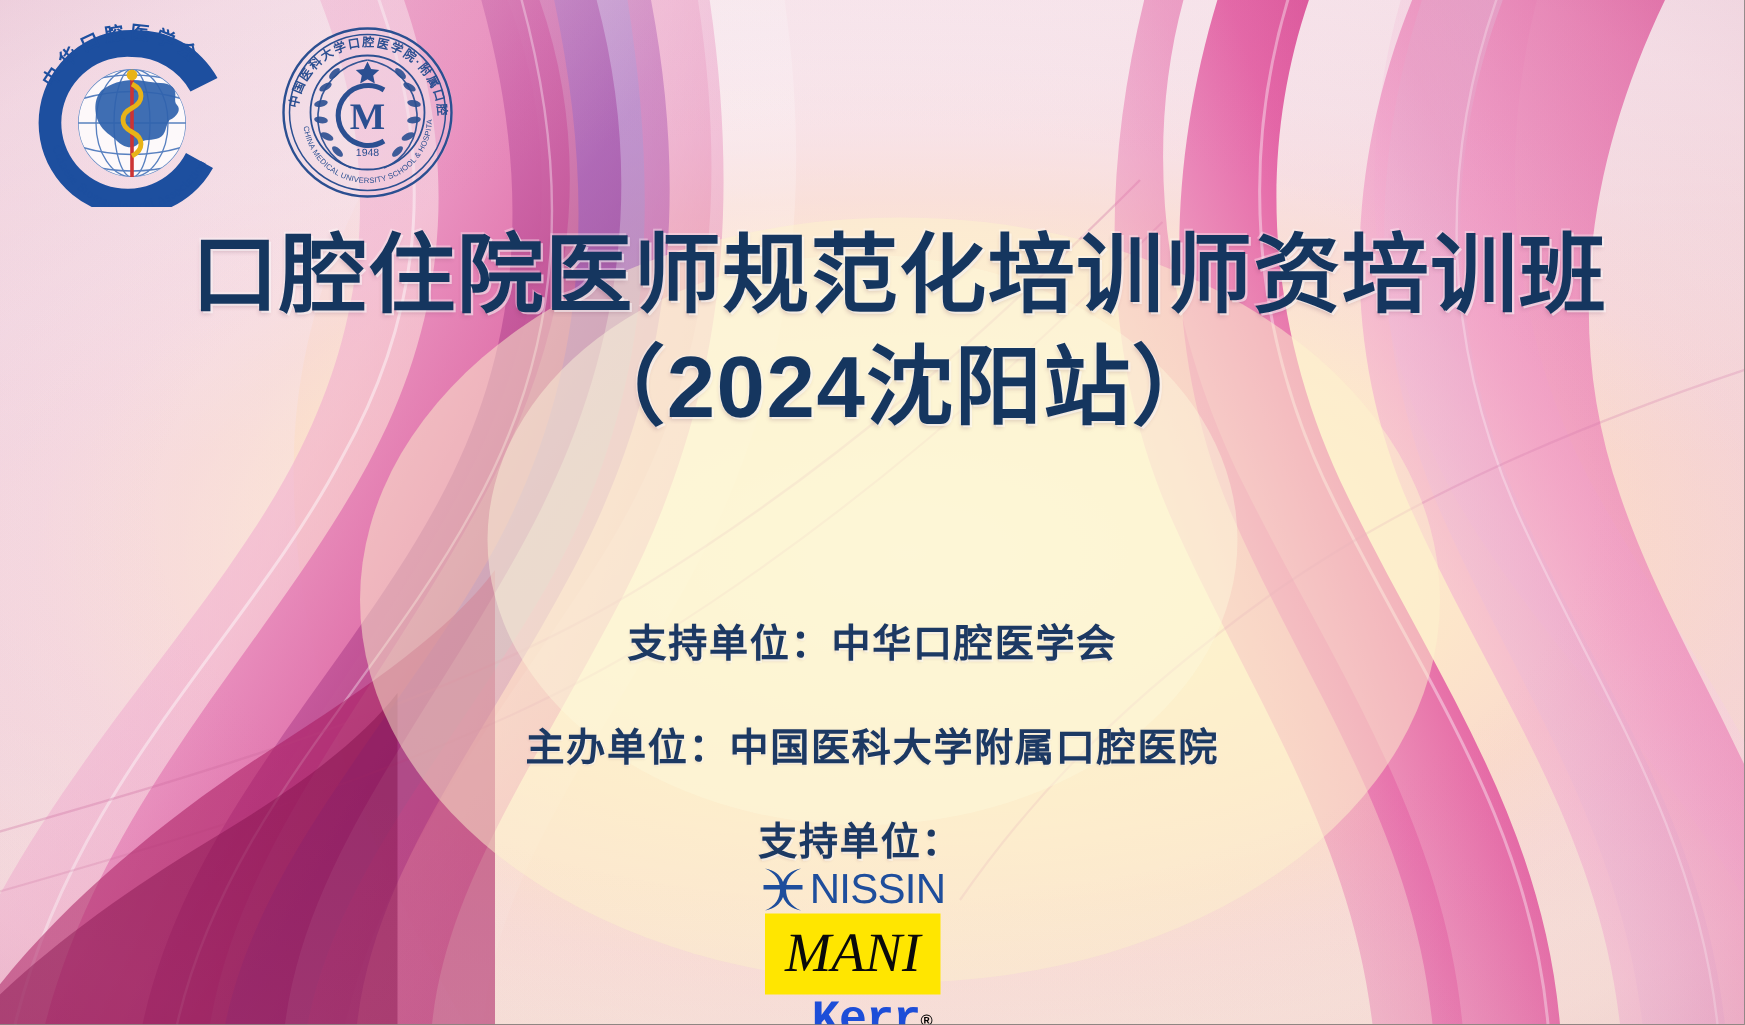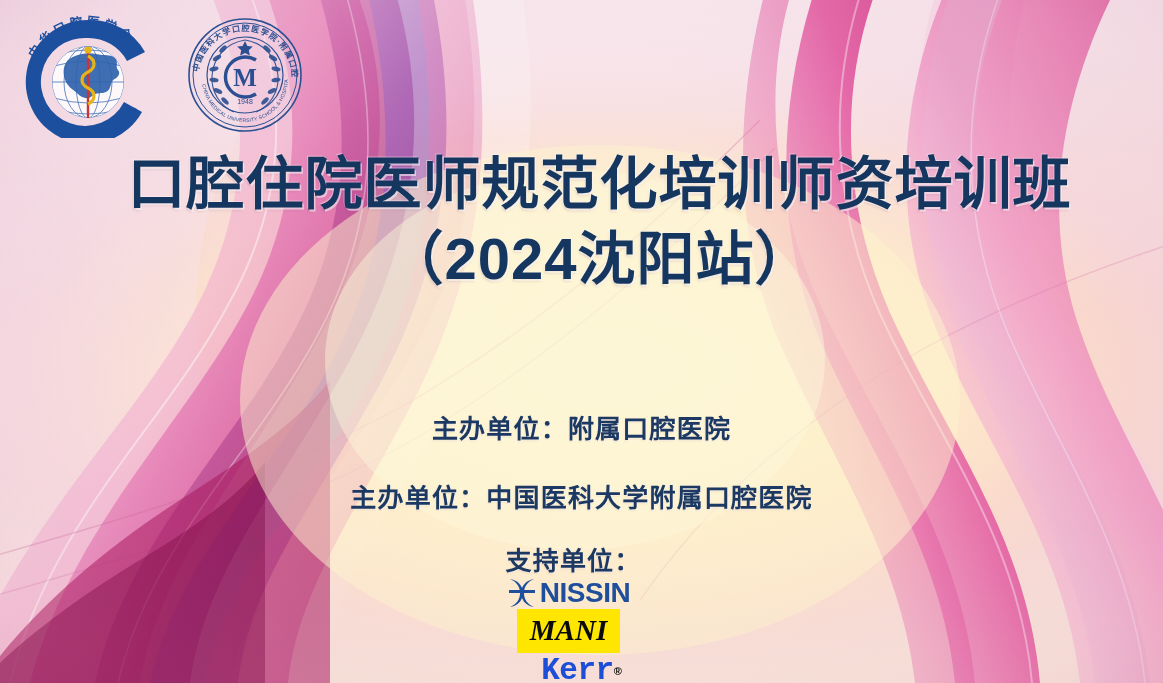--- a/index.html
+++ b/index.html
@@ -121,36 +121,36 @@
   .sponsor {
     display: flex;
     align-items: center;
     margin-right: 26px;
   }
   .sponsor:last-child { margin-right: 0; }
 
   .nissin-mark { width: 30px; height: 32px; margin-right: 3px; }
   .nissin-text {
     font-family: "Liberation Sans", "DejaVu Sans", sans-serif;
-    font-weight: bold;
+    font-weight: normal;
     font-size: 28px;
     color: #1f4e9c;
     letter-spacing: -0.5px;
   }
 
   .mani-box {
     background: #ffe600;
     padding: 5px 13px 6px 13px;
     display: inline-block;
   }
   .mani-text {
     font-family: "Liberation Serif", "DejaVu Serif", serif;
     font-style: italic;
-    font-weight: bold;
-    font-size: 29px;
+    font-weight: normal;
+    font-size: 37px;
     color: #0a0a0a;
     letter-spacing: 0px;
   }
 
   .kerr-text {
     font-family: Liberation Mono, monospace;
     font-weight: bold;
     font-size: 31px;
     color: #1d4ed8;
     letter-spacing: -0.5px;
@@ -344,21 +344,21 @@
     </svg>
   </div>
 
   <div class="title-block">
     <h1 class="title-main">口腔住院医师规范化培训师资培训班</h1>
     <h2 class="title-sub">（2024沈阳站）</h2>
   </div>
 
   <div class="credits">
 
-    <div class="credit-row r1">主办单位：附属口腔医院</div>
+    <div class="credit-row r1">支持单位：中华口腔医学会</div>
 
     <div class="credit-row r2">主办单位：中国医科大学附属口腔医院</div>
 
     <div class="sponsor-row">
       <span class="sponsor-label">支持单位：</span>
 
       <span class="sponsor">
         <svg class="nissin-mark" viewBox="0 0 30 32" xmlns="http://www.w3.org/2000/svg">
           <path d="M3,2 C10,5 13,10 13,16 C13,22 10,27 3,30 C9,29 13,26 15,21 C17,26 21,29 27,30 C20,27 17,22 17,16 C17,10 20,5 27,2 C21,3 17,6 15,11 C13,6 9,3 3,2 Z" fill="#1f4e9c"></path>
           <rect x="2" y="13" width="26" height="3" fill="#1f4e9c"></rect>

